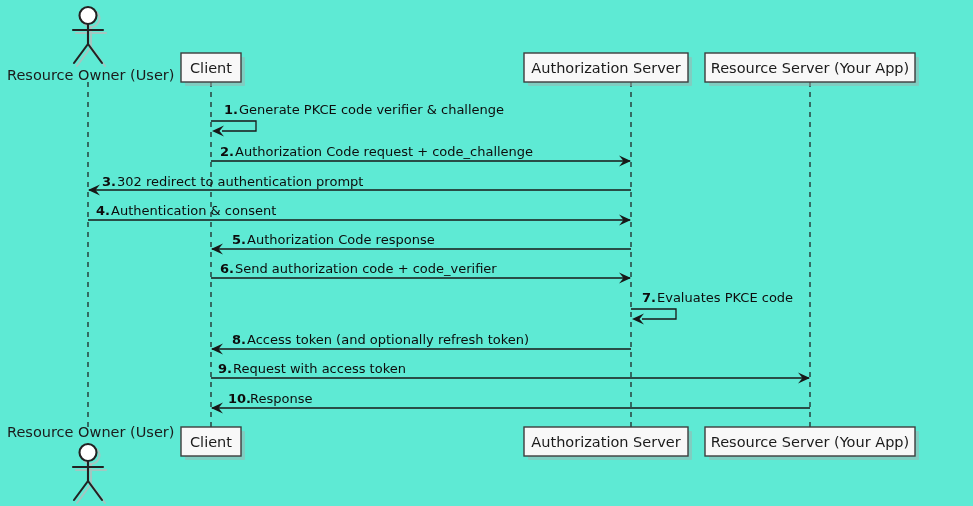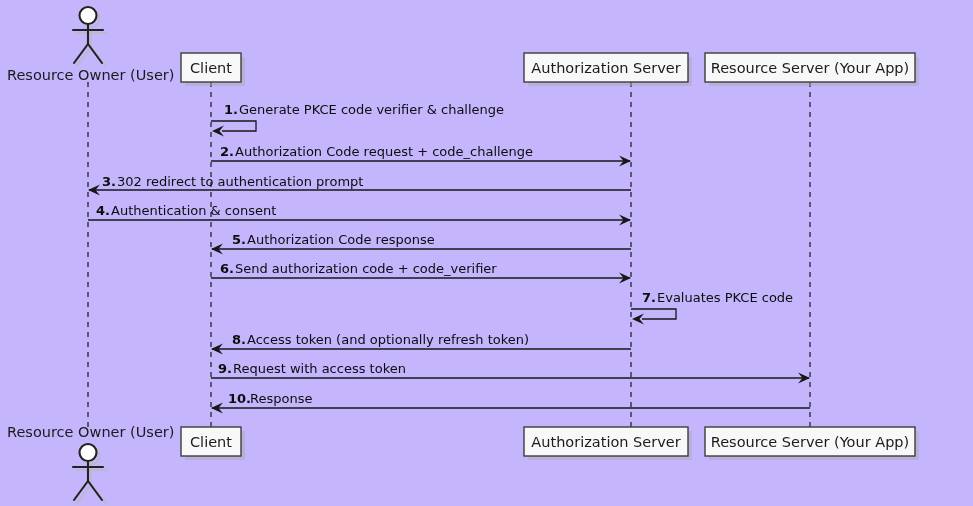--- a/index.html
+++ b/index.html
@@ -8,21 +8,21 @@
     background: #FFFFFF;
   }
   body {
     font-family: "DejaVu Sans", sans-serif;
   }
   #diagram-root {
     position: relative;
     width: 973px;
     height: 506px;
     overflow: hidden;
-    background: #c4b5fd;
+    background: #5eead4;
   }
   #seq-svg {
     position: absolute;
     left: 0;
     top: 0;
     width: 973px;
     height: 506px;
     display: block;
   }
   .lifeline-dash {

